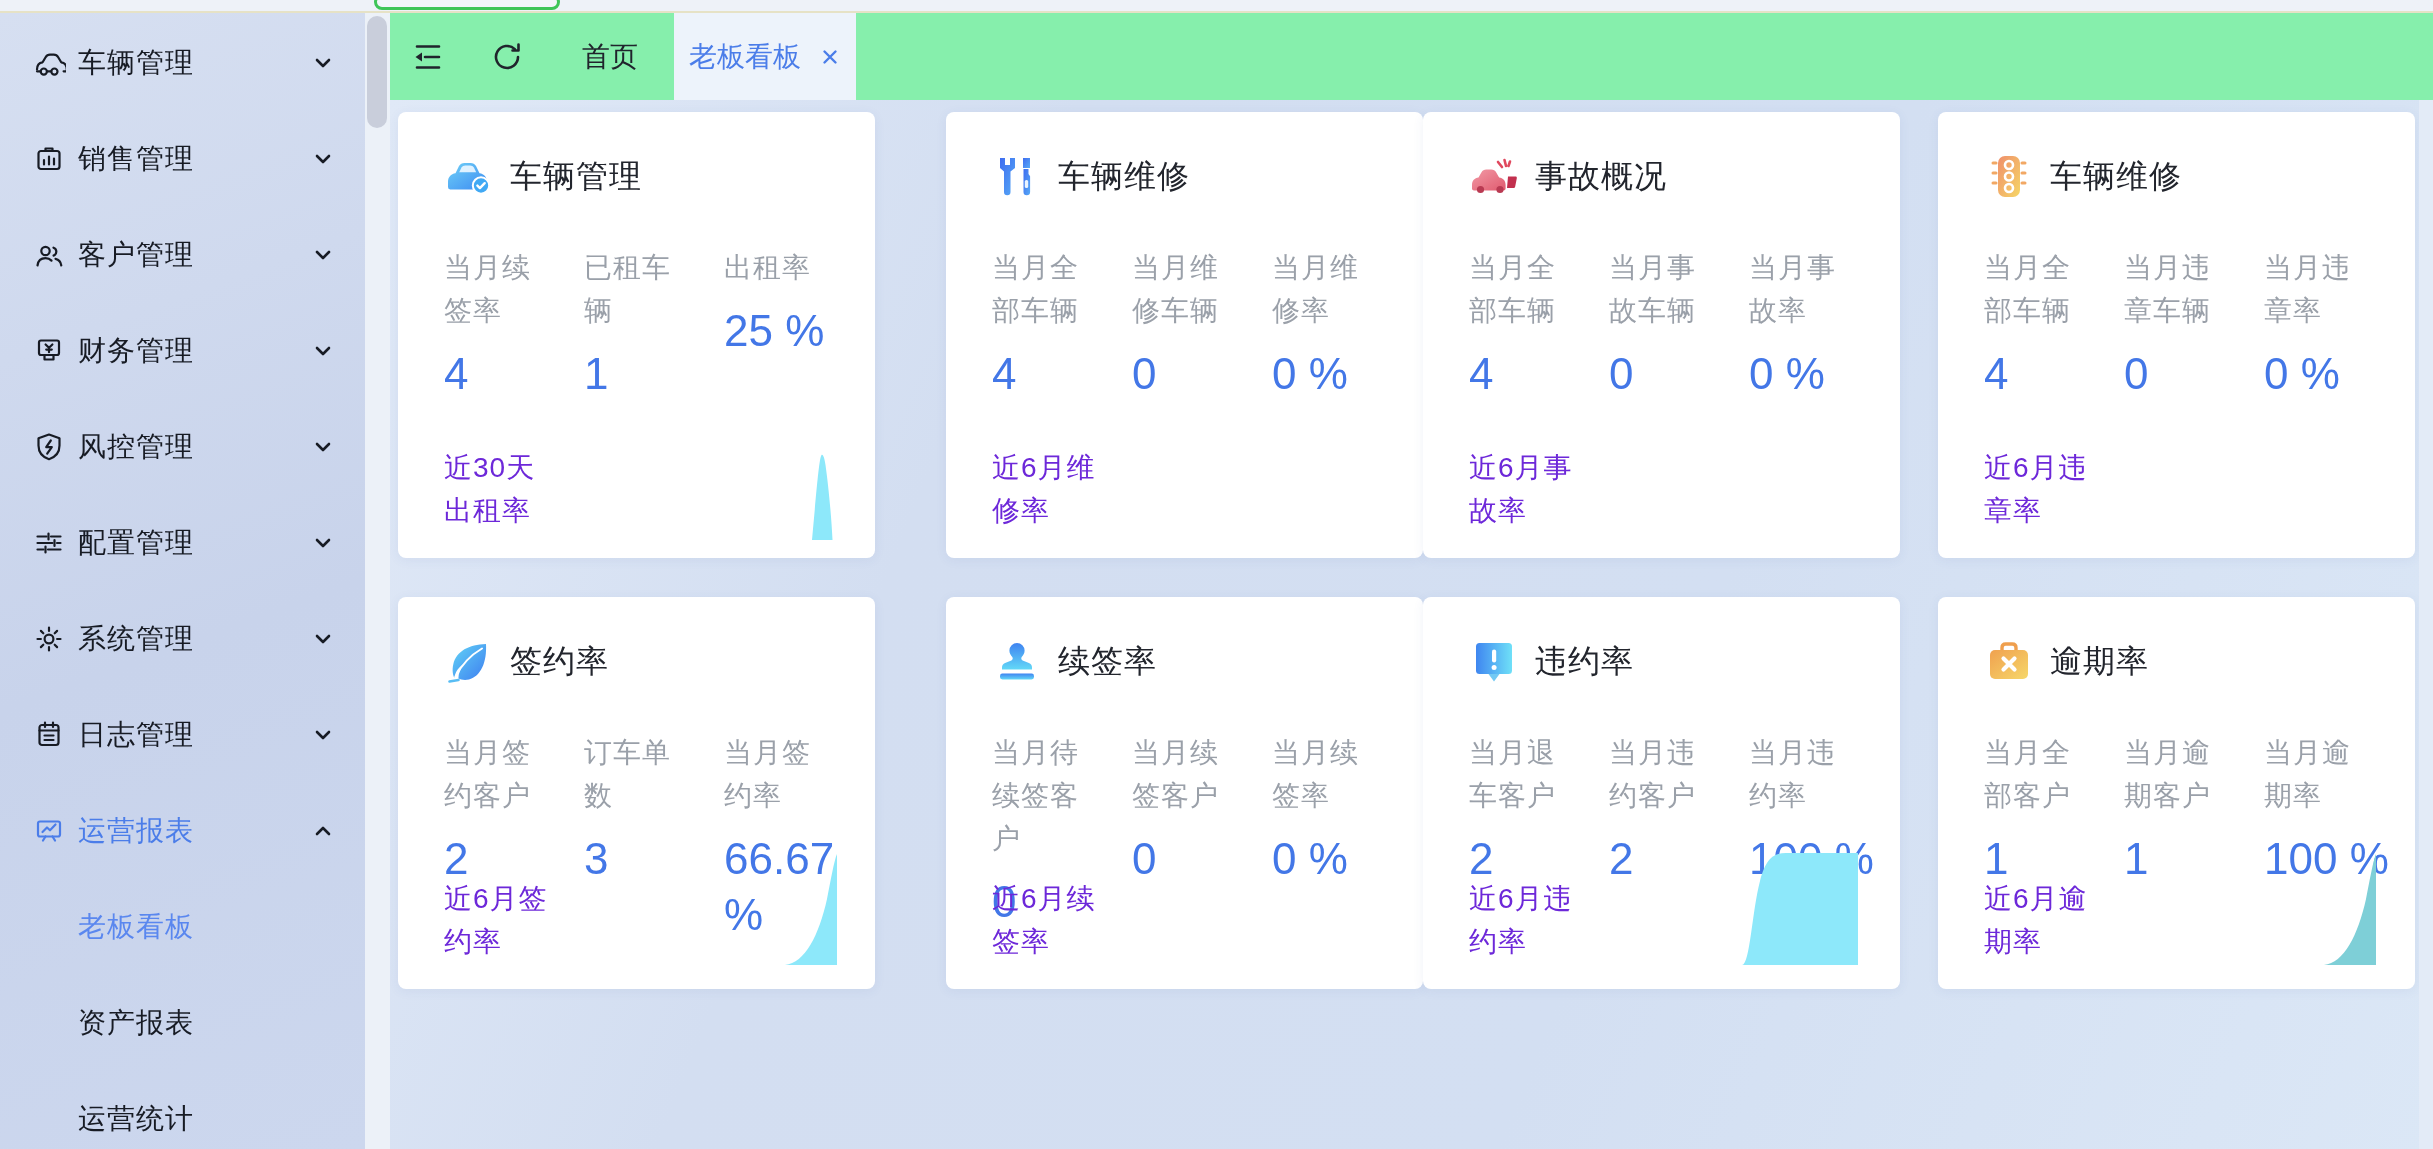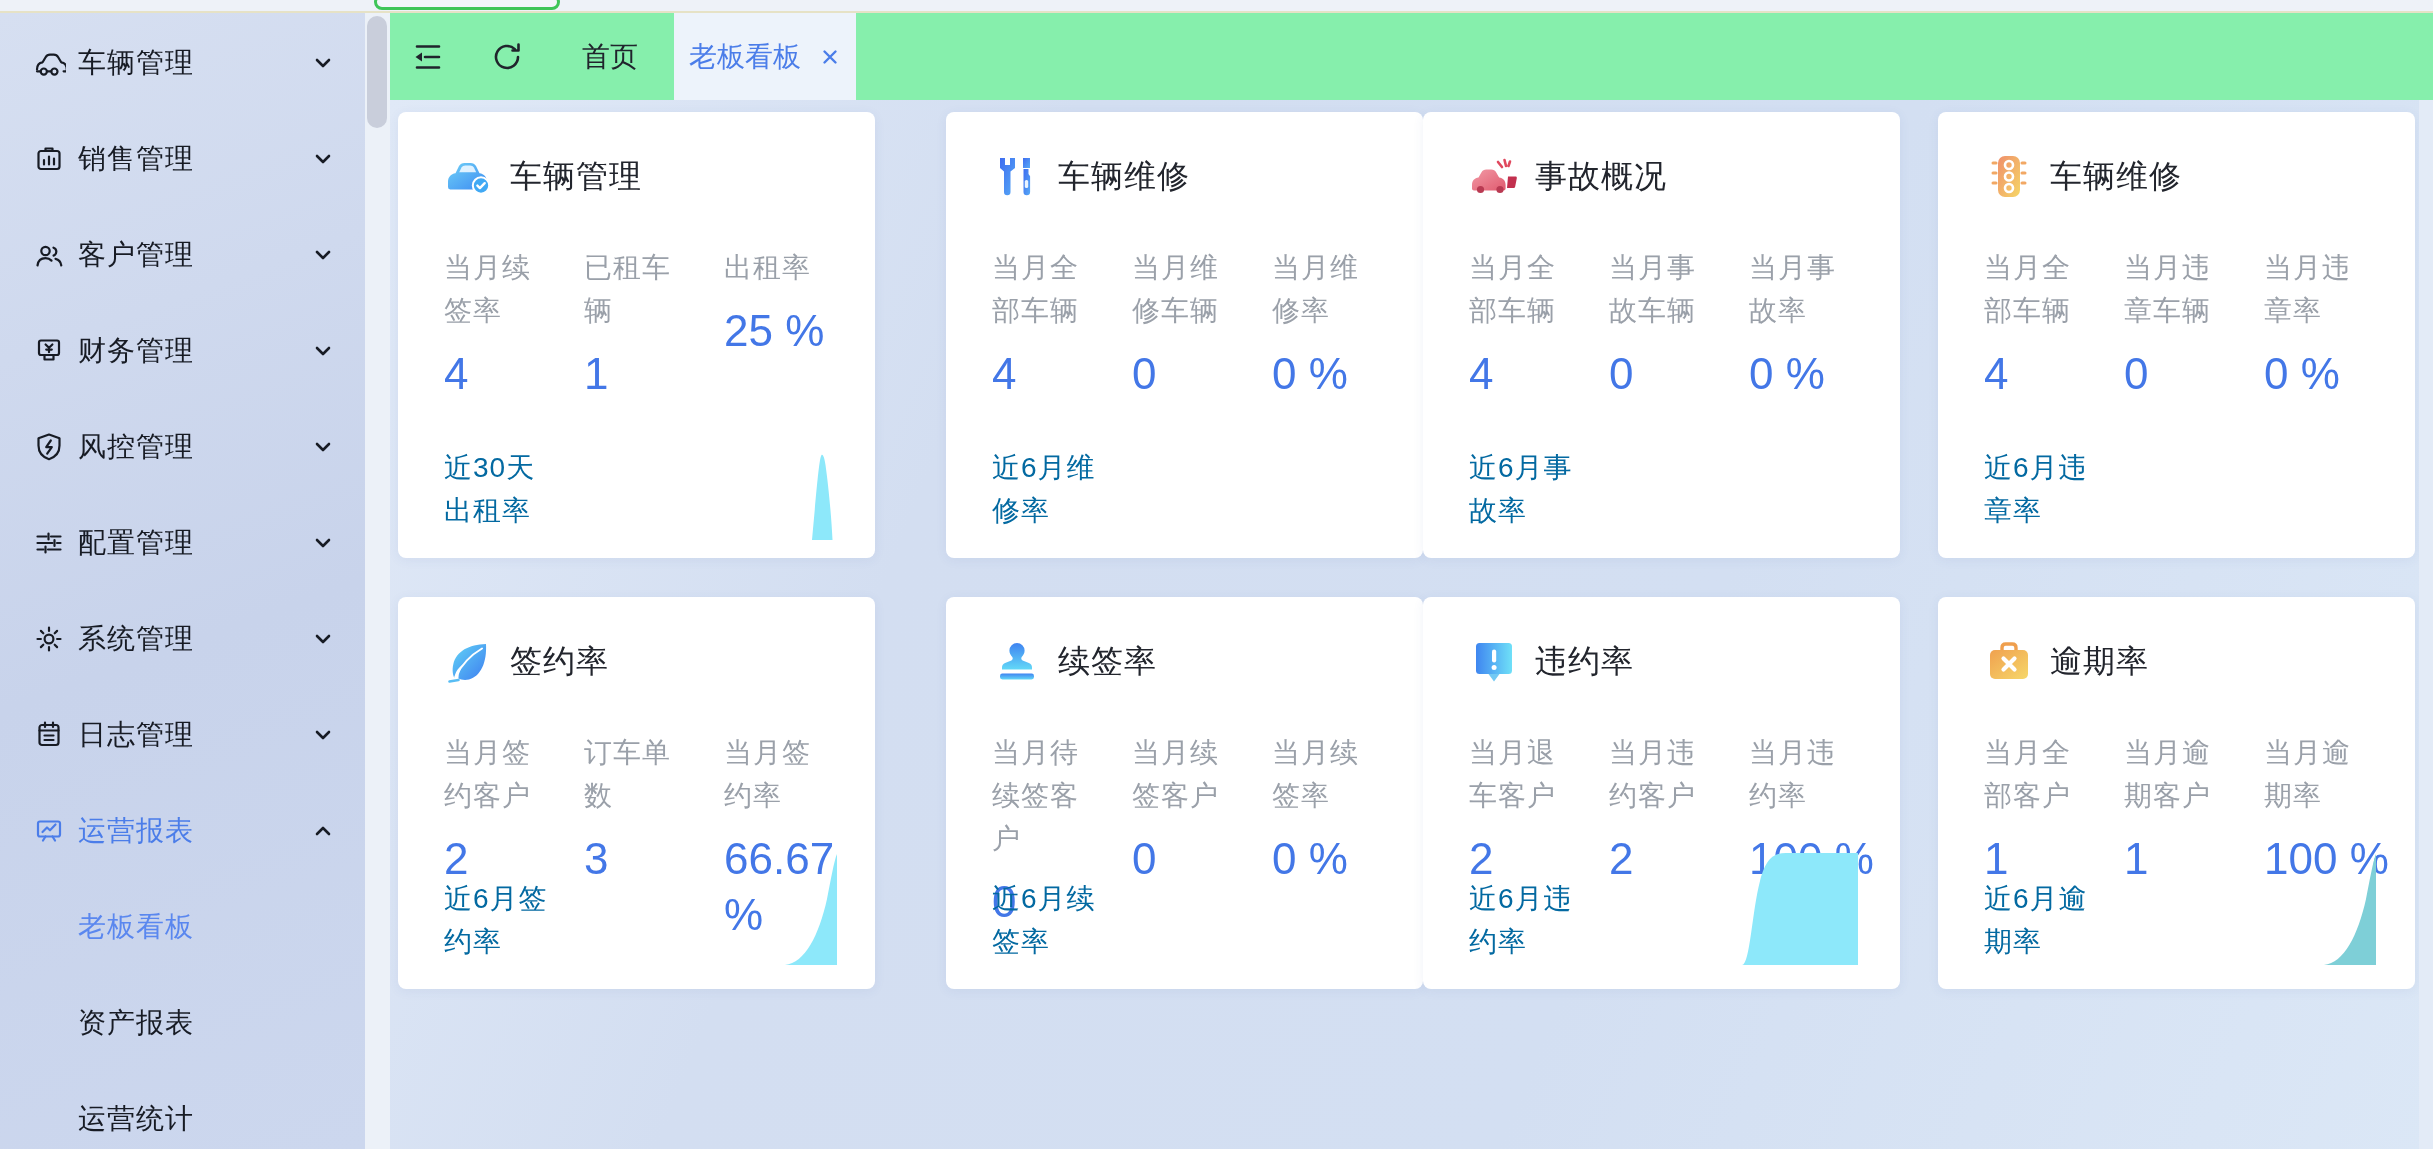--- a/index.html
+++ b/index.html
@@ -62,21 +62,21 @@
   .card-head { display:flex; align-items:center; gap:16px; padding:40px 0 0 46px; }
   .card-head .ch-icon { width:50px; height:50px; flex:0 0 50px; }
   .card-title { font-size:32px; font-weight:500; color:#22252d; letter-spacing:1px; }
 
   .stats { display:flex; padding-left:46px; margin-top:44px; }
   .stat { width:140px; }
   .stat-label { font-size:28px; line-height:43px; color:#9aa0a9; width:90px; letter-spacing:1px; }
   .stat-value { font-size:44px; line-height:56px; color:#4377e7; margin-top:14px; width:130px; }
 
   .card-footer { position:absolute; left:46px; bottom:26px; font-size:28px; line-height:43px;
-                 color:#0369a1; width:116px; letter-spacing:1px; }
+                 color:#6d28d9; width:116px; letter-spacing:1px; }
   .spark { position:absolute; }
   .spark.spike   { right:40px; bottom:18px; }
   .spark.rise    { right:36px; bottom:22px; }
   .spark.plateau { right:40px; bottom:22px; }
 </style>
 </head>
 <body>
 
 <div id="app">
 

